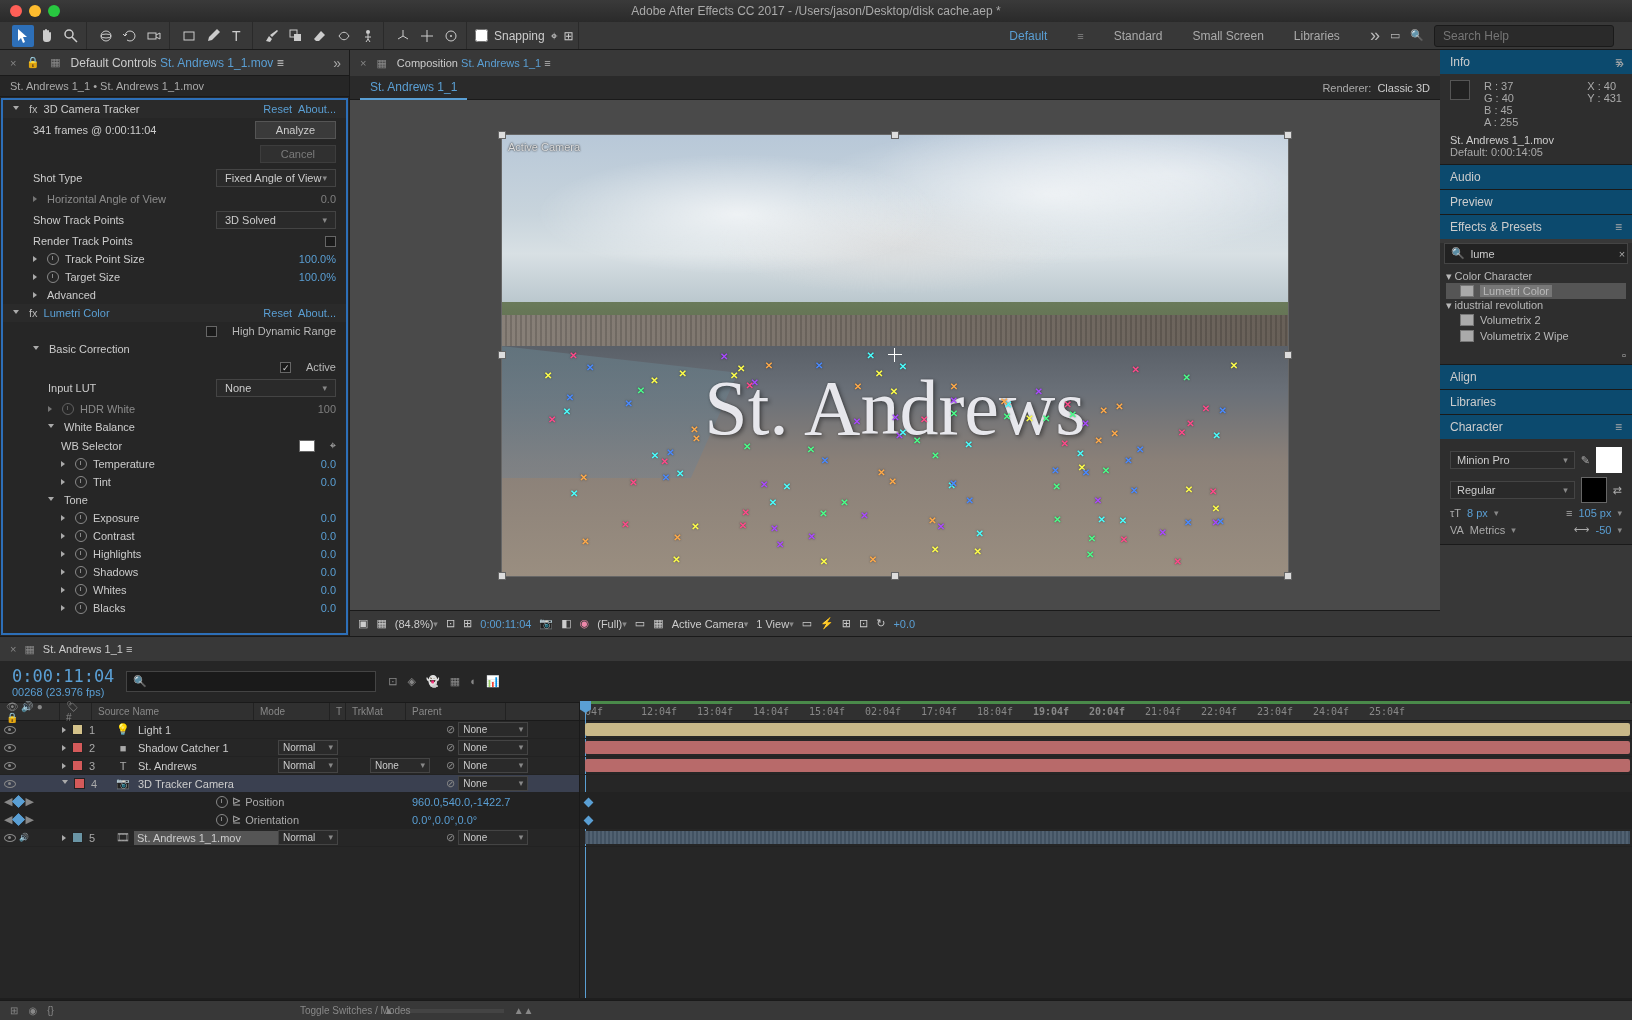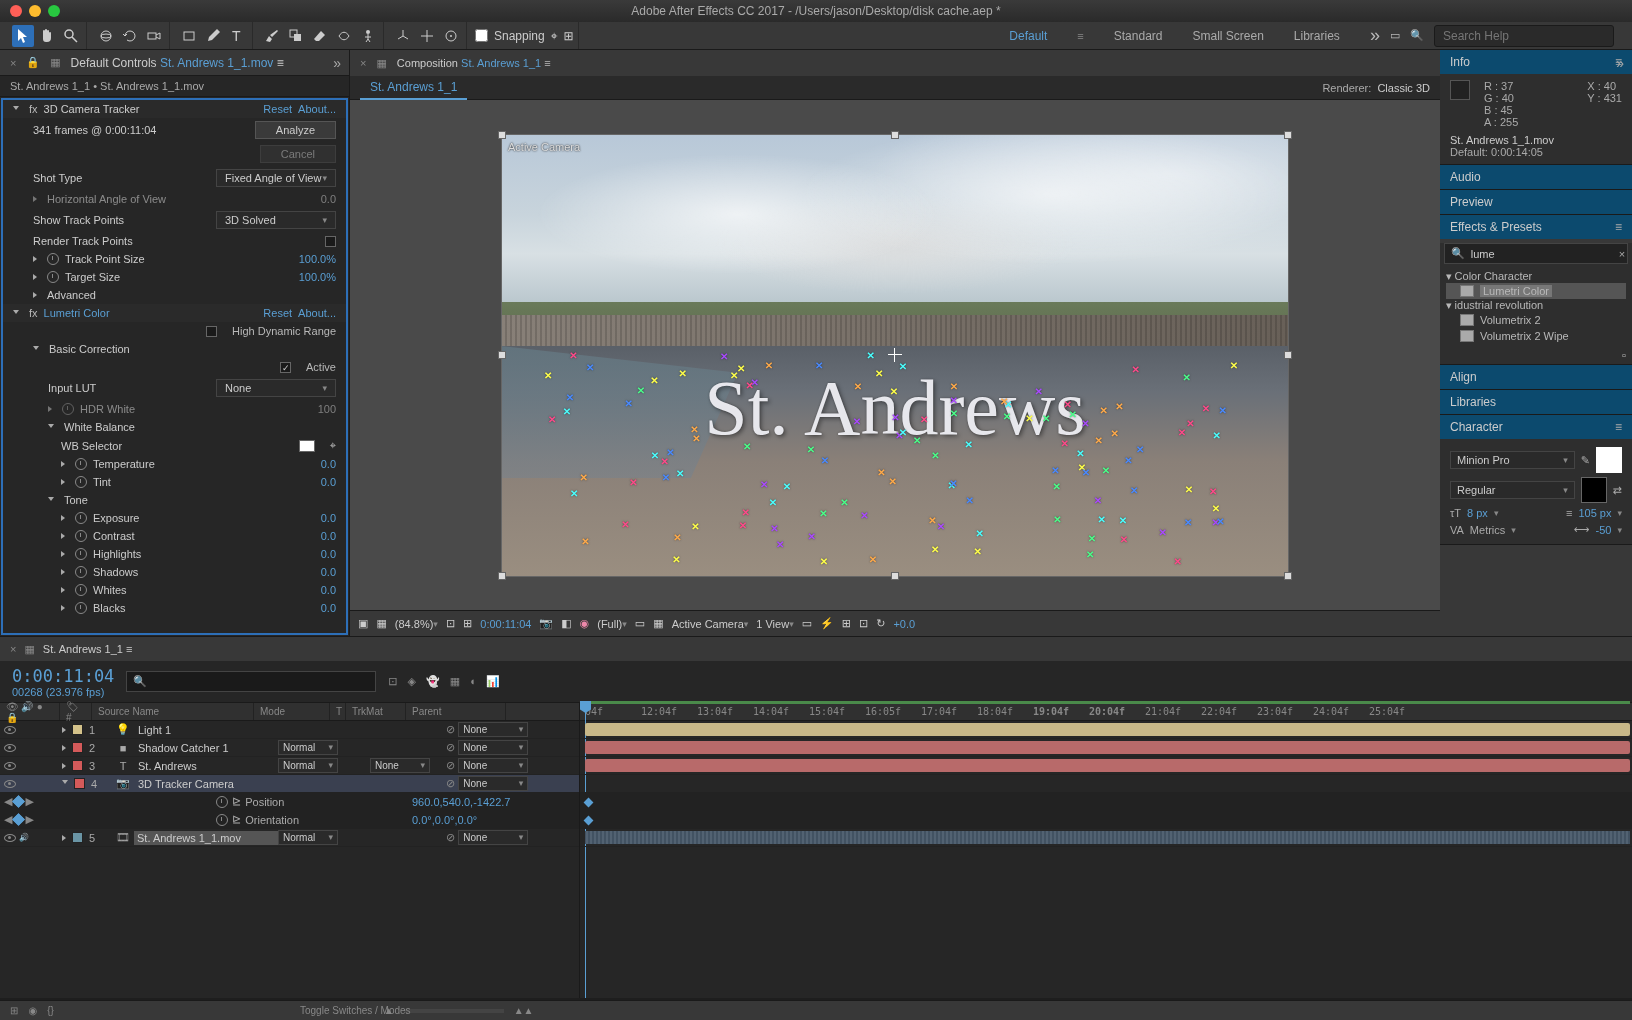--- a/index.html
+++ b/index.html
@@ -917,21 +917,21 @@
         </div>
     </div>
     <div class="tl-right">
       <div class="ruler" id="ruler">
         <div style="position:absolute;top:-2px;left:5px;right:2px;height:3px;background:#4a8a4a"></div>
       <span class="ruler-tick" style="left: 5px;">04f</span>
           <span class="ruler-tick" style="left: 61px;">12:04f</span>
           <span class="ruler-tick" style="left: 117px;">13:04f</span>
           <span class="ruler-tick" style="left: 173px;">14:04f</span>
           <span class="ruler-tick" style="left: 229px;">15:04f</span>
-          <span class="ruler-tick" style="left: 285px;">16:05f</span>
+          <span class="ruler-tick" style="left: 285px;">02:04f</span>
           <span class="ruler-tick" style="left: 341px;">17:04f</span>
           <span class="ruler-tick" style="left: 397px;">18:04f</span>
           <span class="ruler-tick" style="left: 453px; font-weight: bold;">19:04f</span>
           <span class="ruler-tick" style="left: 509px; font-weight: bold;">20:04f</span>
           <span class="ruler-tick" style="left: 565px;">21:04f</span>
           <span class="ruler-tick" style="left: 621px;">22:04f</span>
           <span class="ruler-tick" style="left: 677px;">23:04f</span>
           <span class="ruler-tick" style="left: 733px;">24:04f</span>
           <span class="ruler-tick" style="left: 789px;">25:04f</span>
         </div>

